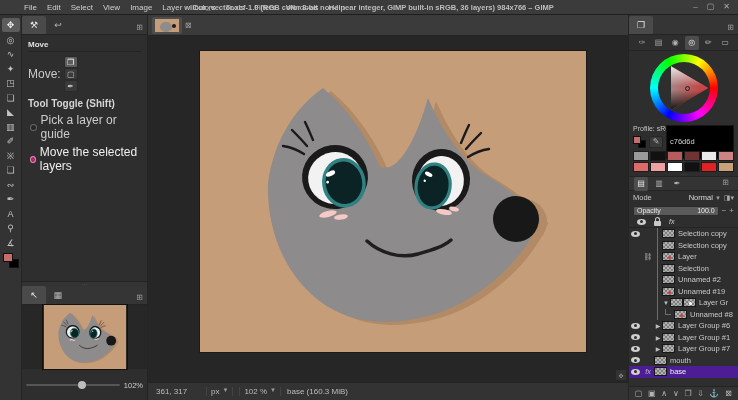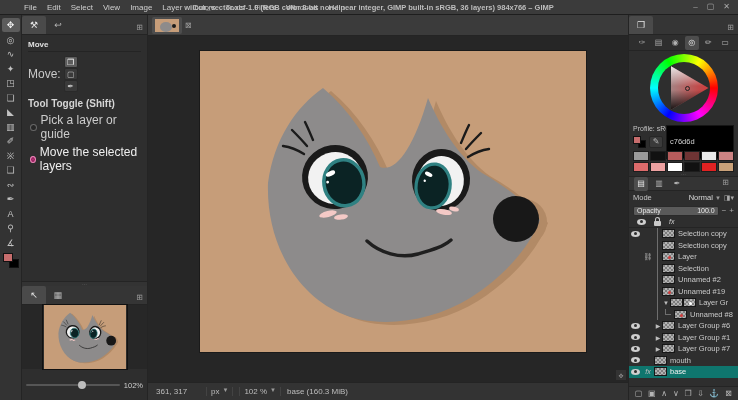--- a/index.html
+++ b/index.html
@@ -121,21 +121,21 @@
 
   .eye-ico { width:9px; height:6px; border-radius:50%; background:#cfcfcf; position:relative; display:inline-block; }
   .eye-ico::after { content:''; position:absolute; left:3px; top:1.5px; width:3px; height:3px; border-radius:50%; background:#2e2e2e; }
   .lock-ico { width:7px; height:5px; background:#c8c8c8; border-radius:1px; position:relative; display:inline-block; margin-top:4px; }
   .lock-ico::before { content:''; position:absolute; top:-4px; left:1px; width:3px; height:3px;
                       border:1.2px solid #c8c8c8; border-bottom:none; border-radius:3px 3px 0 0; }
   .fx-ico { font-size:7px; font-style:italic; color:#cfcfcf; }
 
   #layer-list { flex:1; overflow:hidden; }
   .layer-row { height:11.5px; display:flex; align-items:center; font-size:7.5px; color:#c9c9c9; position:relative; }
-  .layer-row.selected { background:#0f766e; color:#f2f2f2; }
+  .layer-row.selected { background:#4c1d95; color:#f2f2f2; }
   .lr-eye { width:13px; display:flex; justify-content:center; flex:0 0 auto; }
   .lr-chain { width:12px; display:flex; justify-content:center; flex:0 0 auto; font-size:7px; color:#c0c0c0; }
   .lr-exp { width:8px; font-size:6px; color:#bdbdbd; flex:0 0 auto; text-align:center; }
   .checker { width:13px; height:9px; flex:0 0 auto; border:1px solid #171717; position:relative;
              background:conic-gradient(#b3b3b3 25%, #7d7d7d 0 50%, #b3b3b3 0 75%, #7d7d7d 0) 0 0/4px 4px; }
   .checker.dot-red::after { content:''; position:absolute; left:4.5px; top:3px; width:3px; height:3px; border-radius:50%; background:#d43c3c; }
   .checker.dot-white::after { content:''; position:absolute; left:4.5px; top:3px; width:3px; height:3px; border-radius:50%; background:#fff; }
   .lr-name { margin-left:3px; white-space:nowrap; overflow:hidden; }
   .tree-line { flex:0 0 auto; border-left:1px solid #6e6e6e; height:11.5px; margin:0 4px 0 3px; }
   .tree-elbow { flex:0 0 auto; width:6px; height:6px; border-left:1px solid #6e6e6e; border-bottom:1px solid #6e6e6e; margin:-4px 3px 0 3px; }

